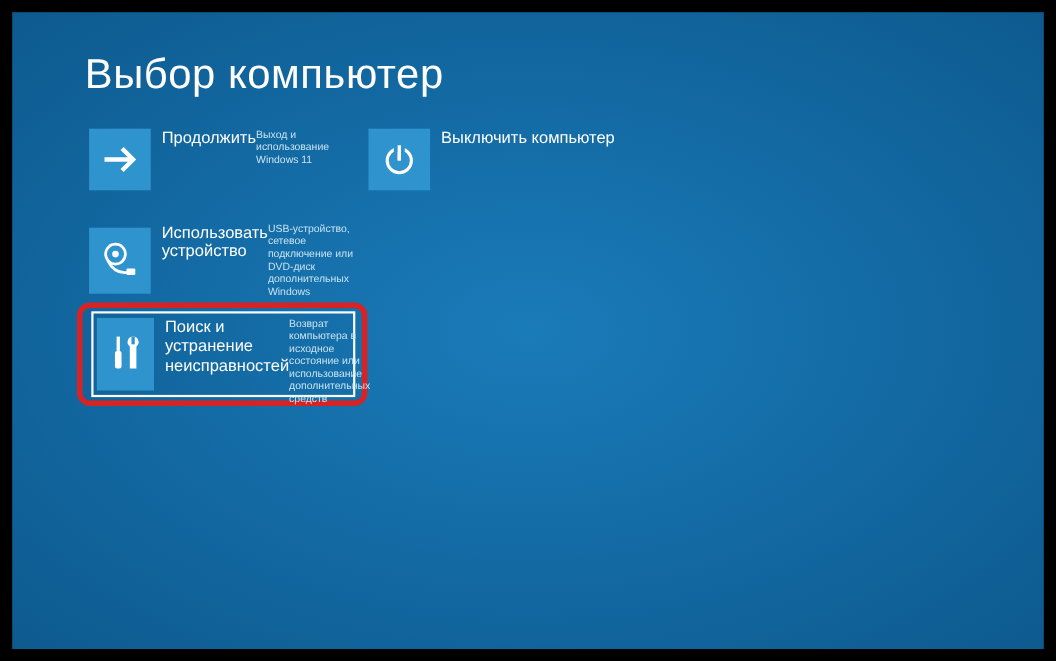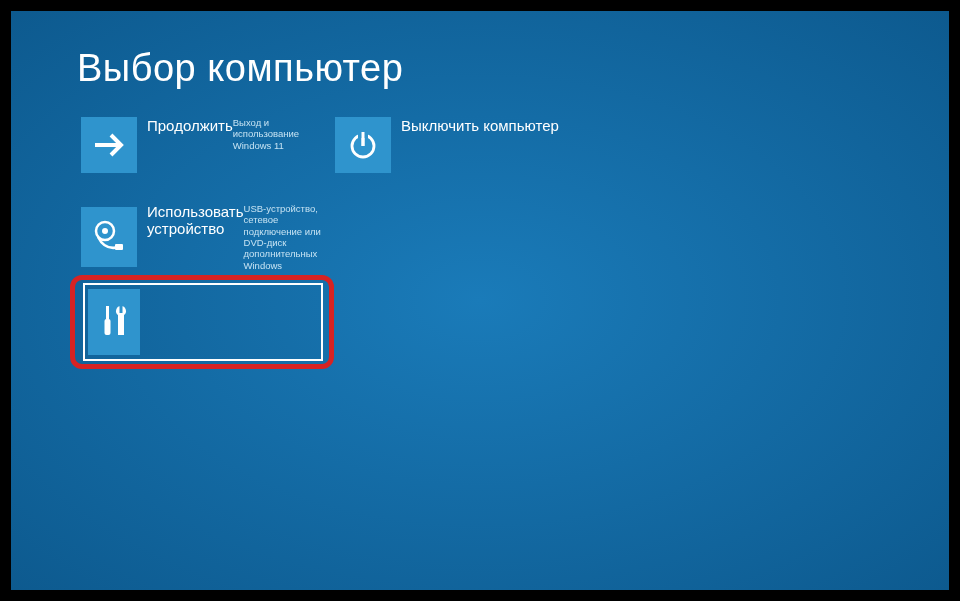--- a/index.html
+++ b/index.html
@@ -169,16 +169,20 @@
       <div class="tile-icon">
         <svg width="40" height="48" viewBox="0 0 40 48">
 
           <rect x="12" y="8" width="3" height="13" fill="#fff"></rect>
           <rect x="10.5" y="21" width="6" height="16" rx="2" fill="#fff"></rect>
 
           <path d="M 27 8 a 5 5 0 0 0 -3 9 l 0 20 l 6 0 l 0 -20 a 5 5 0 0 0 -3 -9 M 27 10 l 0 6" fill="#fff"></path>
           <rect x="25.5" y="8" width="3" height="7" fill="#2f94cd"></rect>
         </svg>
       </div>
+      <div class="tile-text">
+        <div class="tile-title">Поиск и устранение неисправностей</div>
+        <div class="tile-desc">Возврат компьютера в исходное состояние или использование дополнительных средств</div>
+      </div>
     </div>
   </div>
 
 </div>
 
 </body></html>

